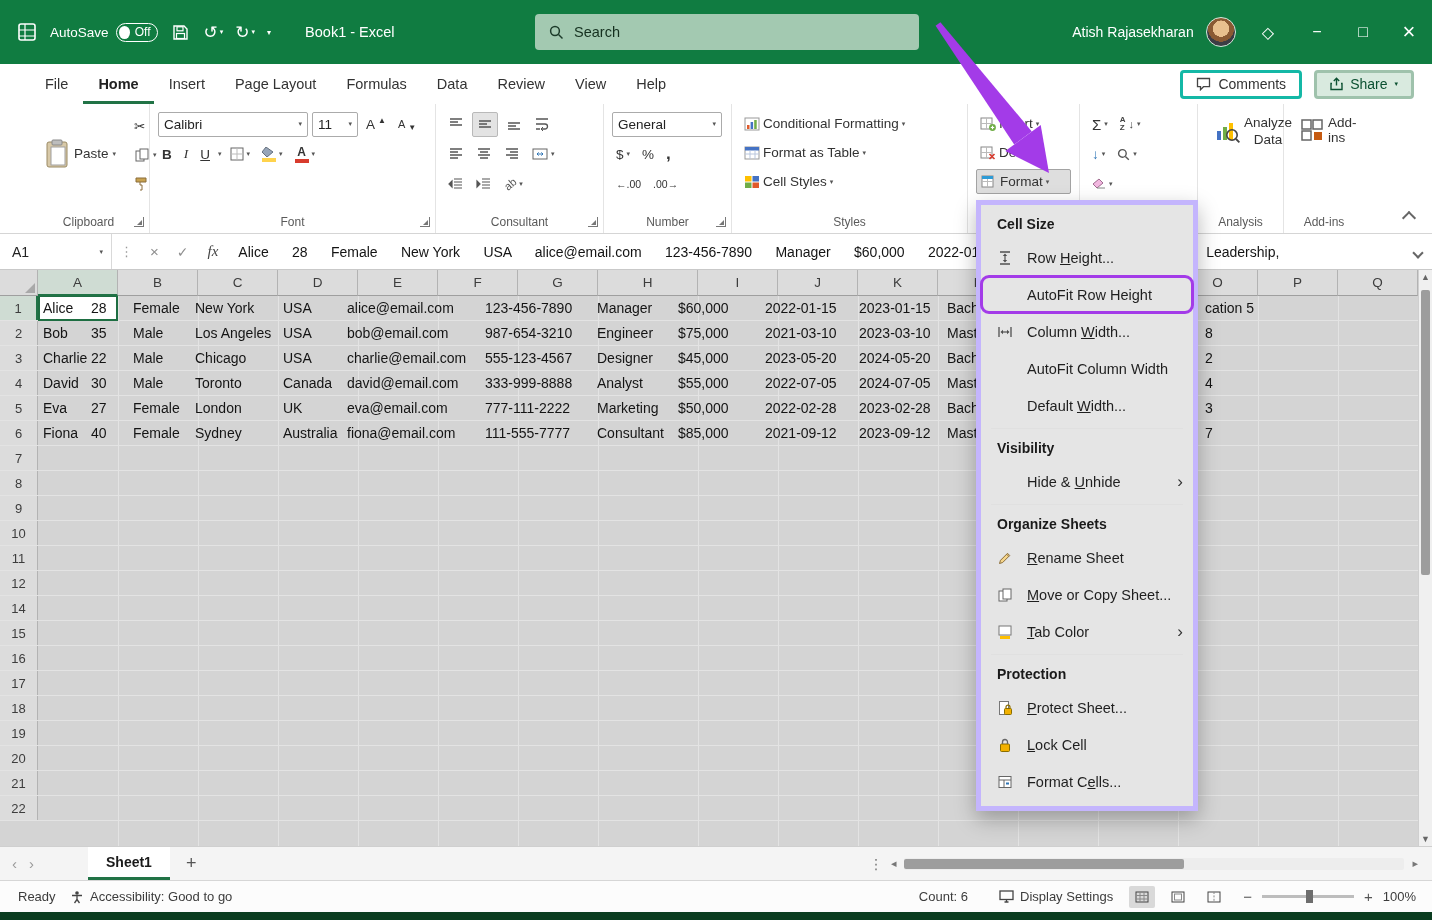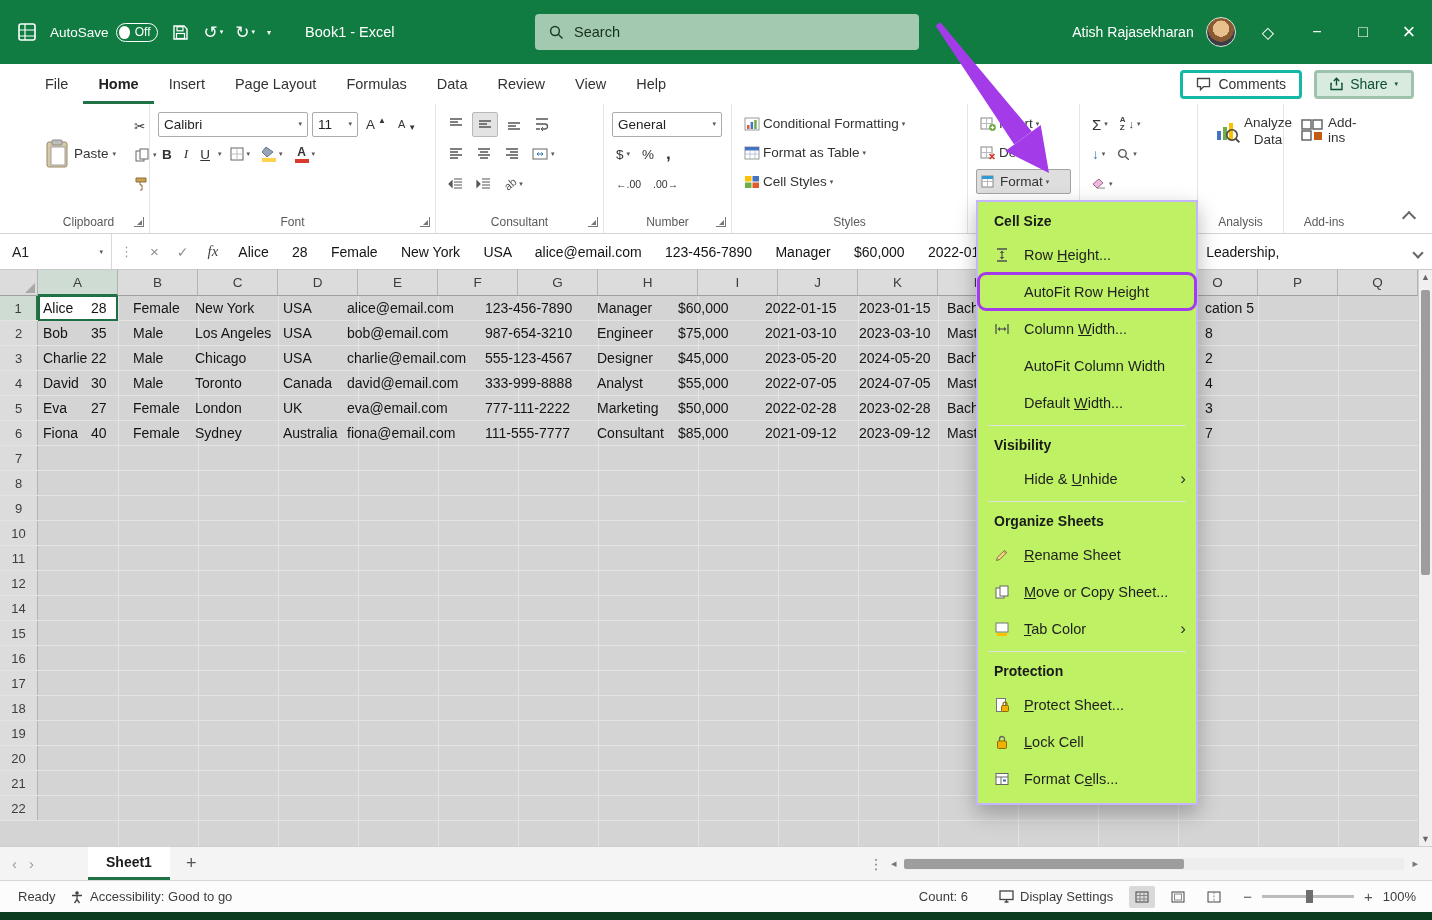--- a/index.html
+++ b/index.html
@@ -106,21 +106,21 @@
 .viewbtns{display:flex;align-items:center;gap:10px;}
 .viewbtn{width:26px;height:22px;display:flex;align-items:center;justify-content:center;cursor:pointer;border-radius:2px;}
 .viewbtn.active{background:#d9d9d9;}
 .zoomwrap{display:flex;align-items:center;gap:10px;}
 .zoomtrack{width:92px;height:3px;background:#bdbdbd;position:relative;cursor:pointer;}
 .zoomthumb{position:absolute;left:44px;top:-5px;width:7px;height:13px;background:#6d6d6d;}
 .zoomsign{font-size:15px;color:#555;cursor:pointer;}
 .bottomstrip{height:8px;background:#0a3d20;}
 
 
-.fmenu{position:absolute;left:976px;top:200px;width:222px;background:#bef264;border:2px solid #c4b5fd;
+.fmenu{position:absolute;left:976px;top:200px;width:222px;background:#e5e5e5;border:5px solid #c4b5fd;
  box-shadow:0 8px 20px rgba(0,0,0,.28);z-index:50;padding:4px 0 6px 0;}
 .menu-header{height:30px;line-height:30px;padding-left:16px;font-weight:700;font-size:14px;color:#1a1a1a;}
 .mi{height:37px;display:flex;align-items:center;padding:0 10px 0 16px;font-size:14.5px;color:#1f1f1f;cursor:pointer;}
 .mi-icon{width:24px;flex:0 0 24px;display:flex;align-items:center;justify-content:flex-start;}
 .mi-label{margin-left:6px;white-space:nowrap;}
 .mi-sub{margin-left:auto;font-size:17px;color:#333;}
 .menu-sep{height:1px;background:#e0e0e0;margin:4px 10px;}
 .mi.hl{outline:3px solid var(--purple);outline-offset:-2px;border-radius:8px;}
 
 

